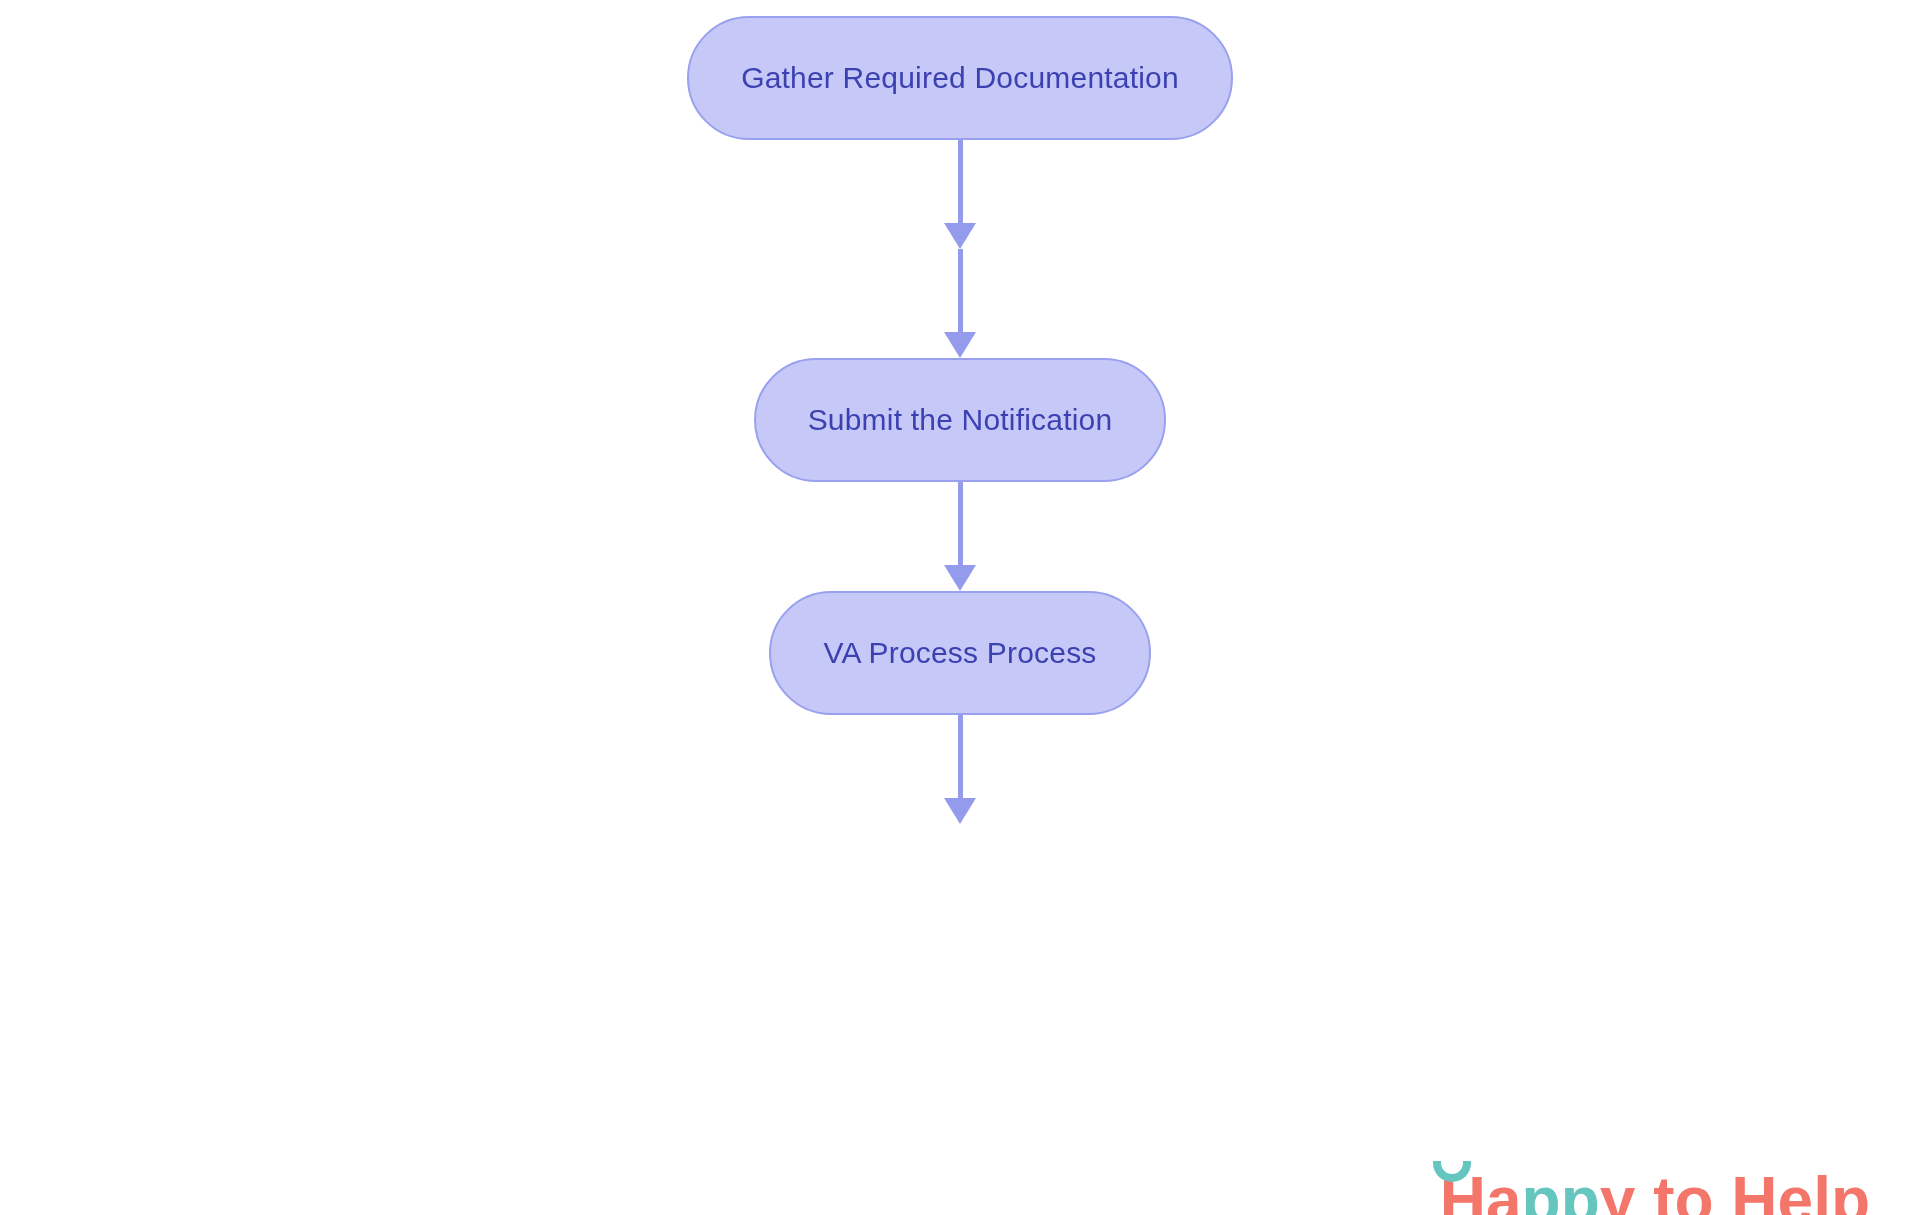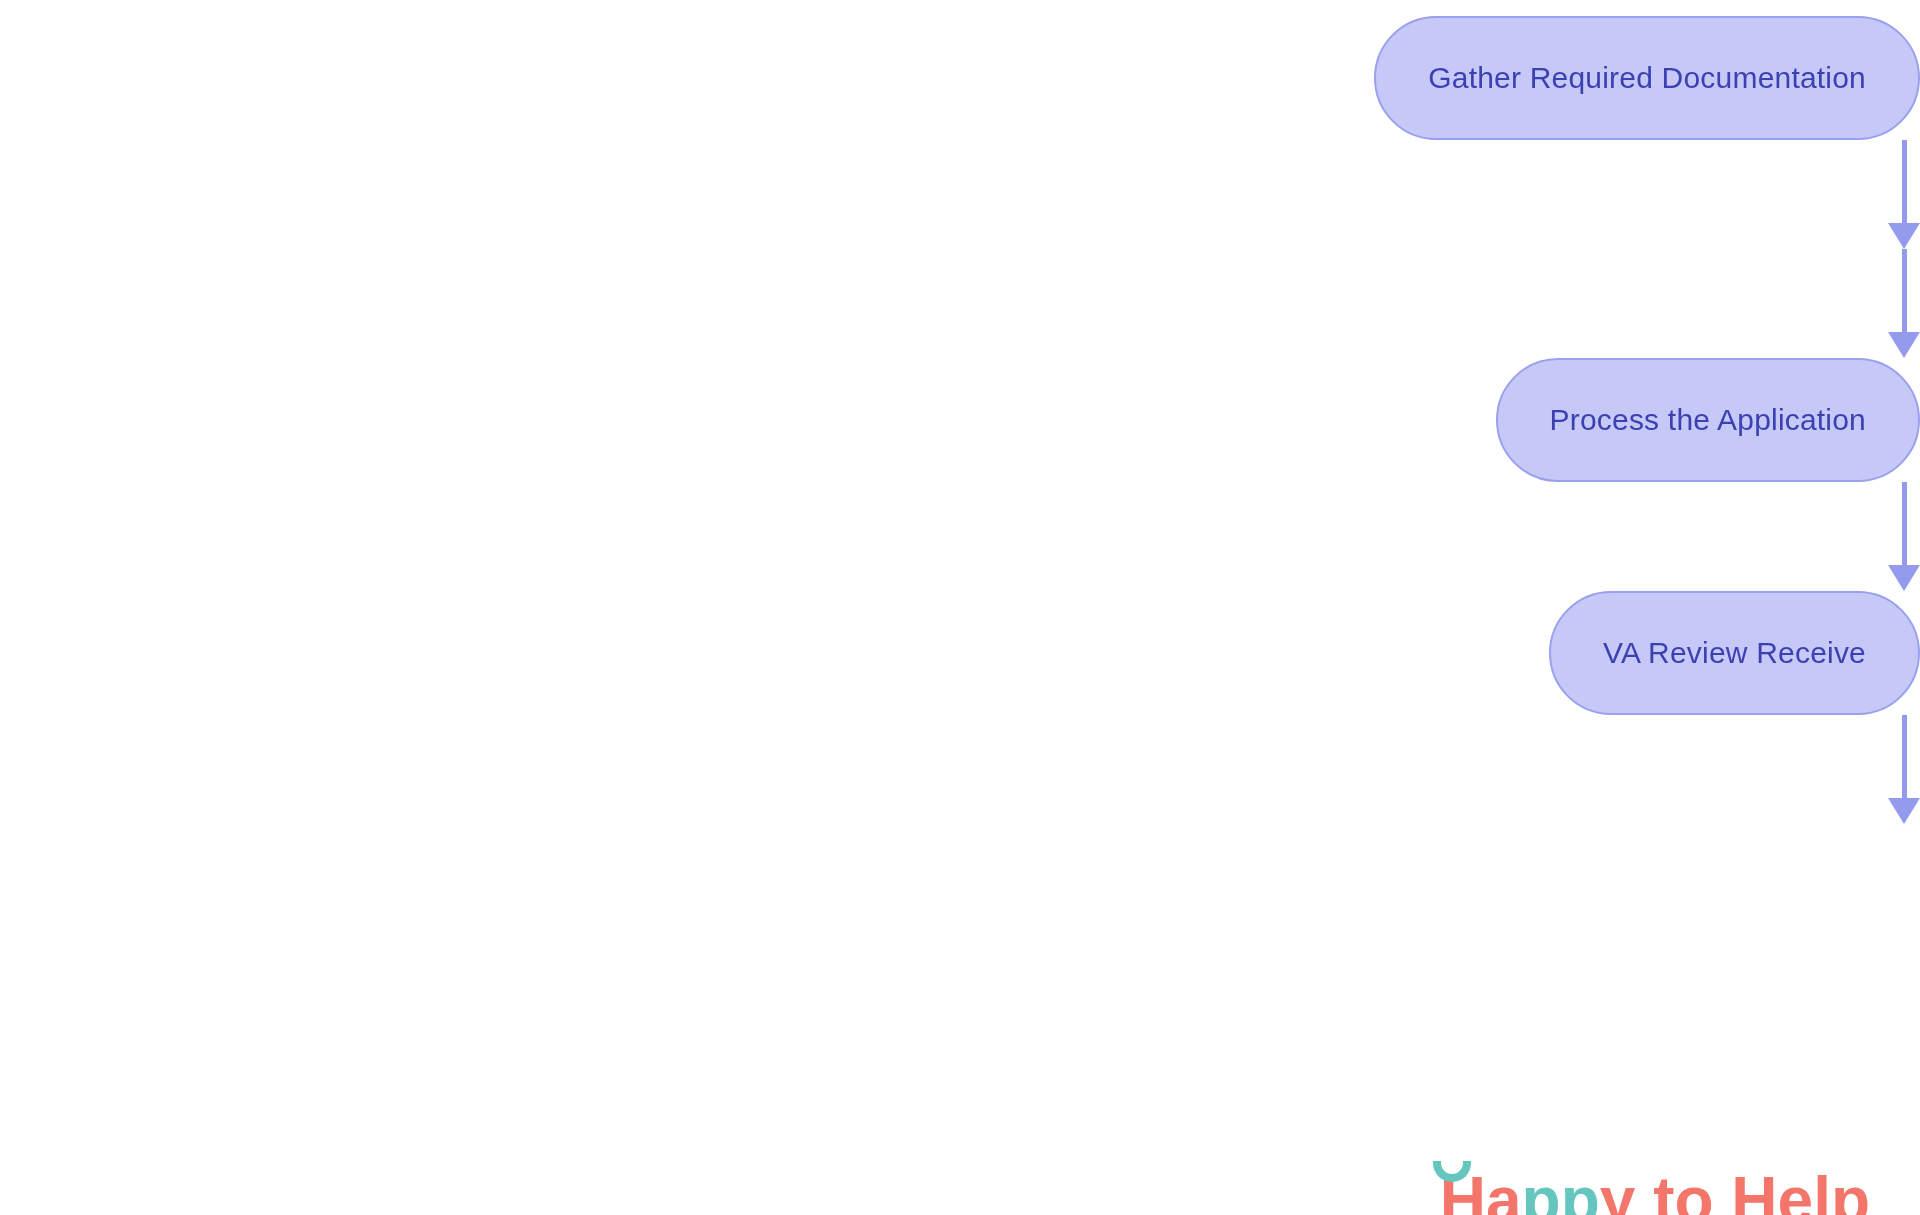--- a/index.html
+++ b/index.html
@@ -17,21 +17,21 @@
   }
 
   
   .flow {
     position: absolute;
     top: 16px;
     left: 0;
     width: 100%;
     display: flex;
     flex-direction: column;
-    align-items: flex-end;
+    align-items: center;
   }
   .flow-node {
     height: 124px;
     box-sizing: border-box;
     padding: 0 52px;
     background: #c6c9f7;
     border: 2px solid #99a0ee;
     border-radius: 62px;
     display: flex;
     align-items: center;
@@ -101,28 +101,28 @@
       <div class="arrow-line"></div>
       <div class="arrow-head"></div>
     </div>
 
 
     <div class="flow-arrow">
       <div class="arrow-line"></div>
       <div class="arrow-head"></div>
     </div>
 
-    <div class="flow-node">Process the Application</div>
+    <div class="flow-node">Submit the Notification</div>
 
     <div class="flow-arrow">
       <div class="arrow-line"></div>
       <div class="arrow-head"></div>
     </div>
 
-    <div class="flow-node">VA Review Receive</div>
+    <div class="flow-node">VA Process Process</div>
 
     <div class="flow-arrow">
       <div class="arrow-line"></div>
       <div class="arrow-head"></div>
     </div>
 
 
   </div>
 
   <div class="logo">

